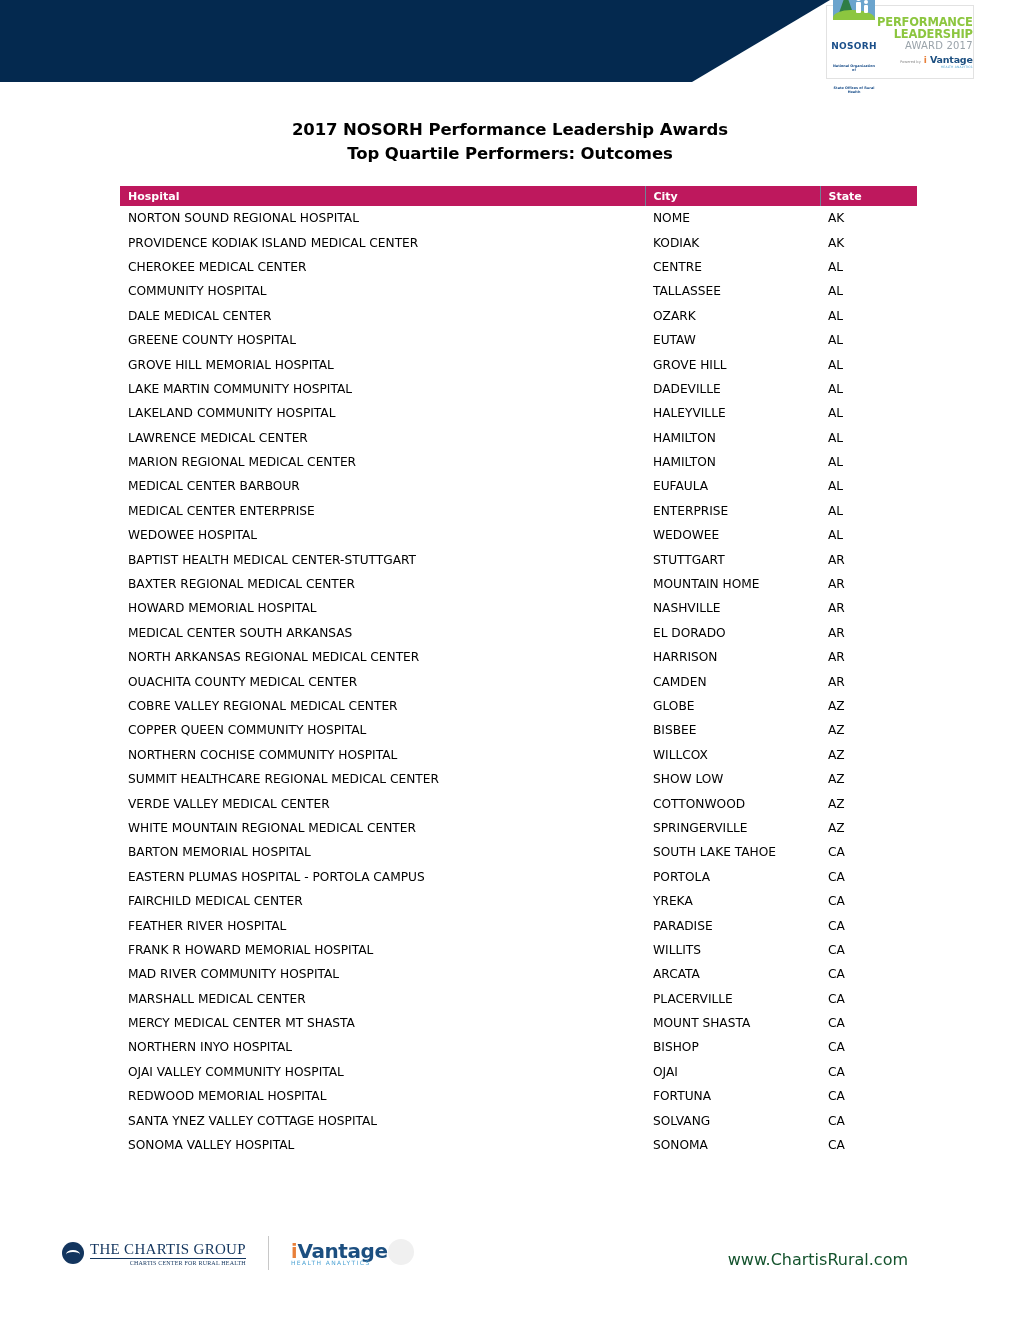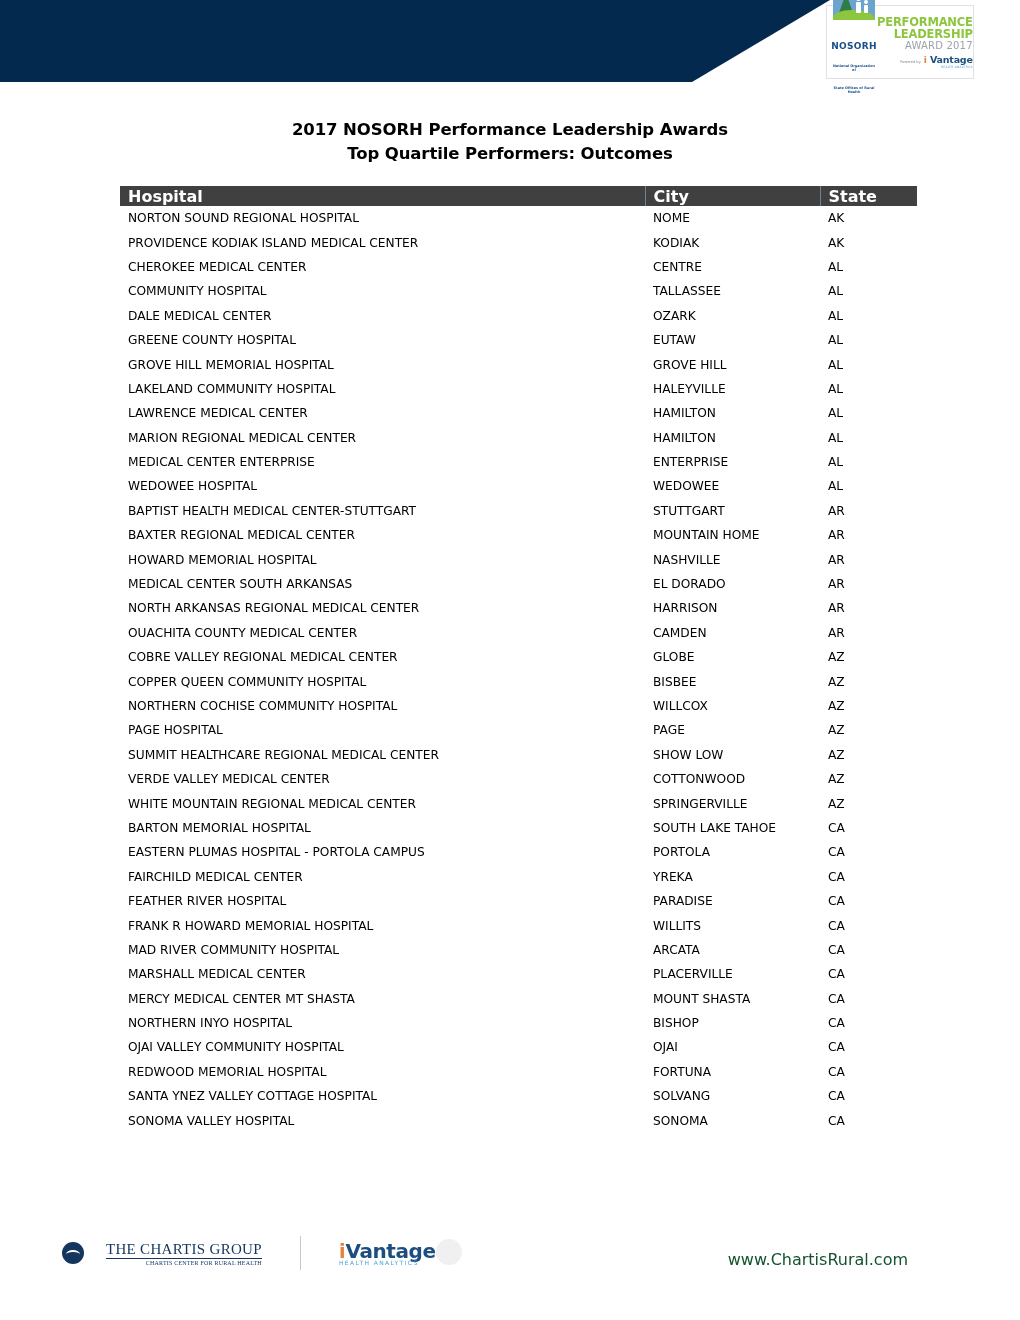--- a/index.html
+++ b/index.html
@@ -165,23 +165,23 @@
   
   #awards-table {
     position: absolute;
     left: 120px;
     top: 186px;
     width: 797px;
     border-collapse: collapse;
     table-layout: fixed;
   }
   #awards-table th {
-    background: #404040;
+    background: #be185d;
     color: #ffffff;
-    font-size: 16px;
+    font-size: 11px;
     font-weight: bold;
     text-align: left;
     height: 20px;
     padding: 0 0 0 8px;
     vertical-align: middle;
     border-right: 1px solid #6f8296;
   }
   #awards-table th:last-child { border-right: none; }
   #awards-table td {
     font-size: 12.2px;
@@ -203,21 +203,20 @@
     top: 1232px;
     width: 1020px;
     height: 60px;
   }
   #footer-logos {
     position: absolute;
     left: 62px;
     top: 4px;
     display: flex;
     align-items: center;
-    gap: 16px;
   }
   .chartis-globe {
     width: 22px;
     height: 22px;
     border-radius: 50%;
     background: #13355e;
     position: relative;
     margin-right: 6px;
   }
   .chartis-globe::before {
@@ -353,32 +352,42 @@
         <td>GREENE COUNTY HOSPITAL</td>
         <td>EUTAW</td>
         <td>AL</td>
       </tr>
       <tr>
         <td>GROVE HILL MEMORIAL HOSPITAL</td>
         <td>GROVE HILL</td>
         <td>AL</td>
       </tr>
       <tr>
+        <td>LAKE MARTIN COMMUNITY HOSPITAL</td>
+        <td>DADEVILLE</td>
+        <td>AL</td>
+      </tr>
+      <tr>
         <td>LAKELAND COMMUNITY HOSPITAL</td>
         <td>HALEYVILLE</td>
         <td>AL</td>
       </tr>
       <tr>
         <td>LAWRENCE MEDICAL CENTER</td>
         <td>HAMILTON</td>
         <td>AL</td>
       </tr>
       <tr>
         <td>MARION REGIONAL MEDICAL CENTER</td>
         <td>HAMILTON</td>
+        <td>AL</td>
+      </tr>
+      <tr>
+        <td>MEDICAL CENTER BARBOUR</td>
+        <td>EUFAULA</td>
         <td>AL</td>
       </tr>
       <tr>
         <td>MEDICAL CENTER ENTERPRISE</td>
         <td>ENTERPRISE</td>
         <td>AL</td>
       </tr>
       <tr>
         <td>WEDOWEE HOSPITAL</td>
         <td>WEDOWEE</td>
@@ -420,25 +429,20 @@
         <td>AZ</td>
       </tr>
       <tr>
         <td>COPPER QUEEN COMMUNITY HOSPITAL</td>
         <td>BISBEE</td>
         <td>AZ</td>
       </tr>
       <tr>
         <td>NORTHERN COCHISE COMMUNITY HOSPITAL</td>
         <td>WILLCOX</td>
-        <td>AZ</td>
-      </tr>
-      <tr>
-        <td>PAGE HOSPITAL</td>
-        <td>PAGE</td>
         <td>AZ</td>
       </tr>
       <tr>
         <td>SUMMIT HEALTHCARE REGIONAL MEDICAL CENTER</td>
         <td>SHOW LOW</td>
         <td>AZ</td>
       </tr>
       <tr>
         <td>VERDE VALLEY MEDICAL CENTER</td>
         <td>COTTONWOOD</td>

